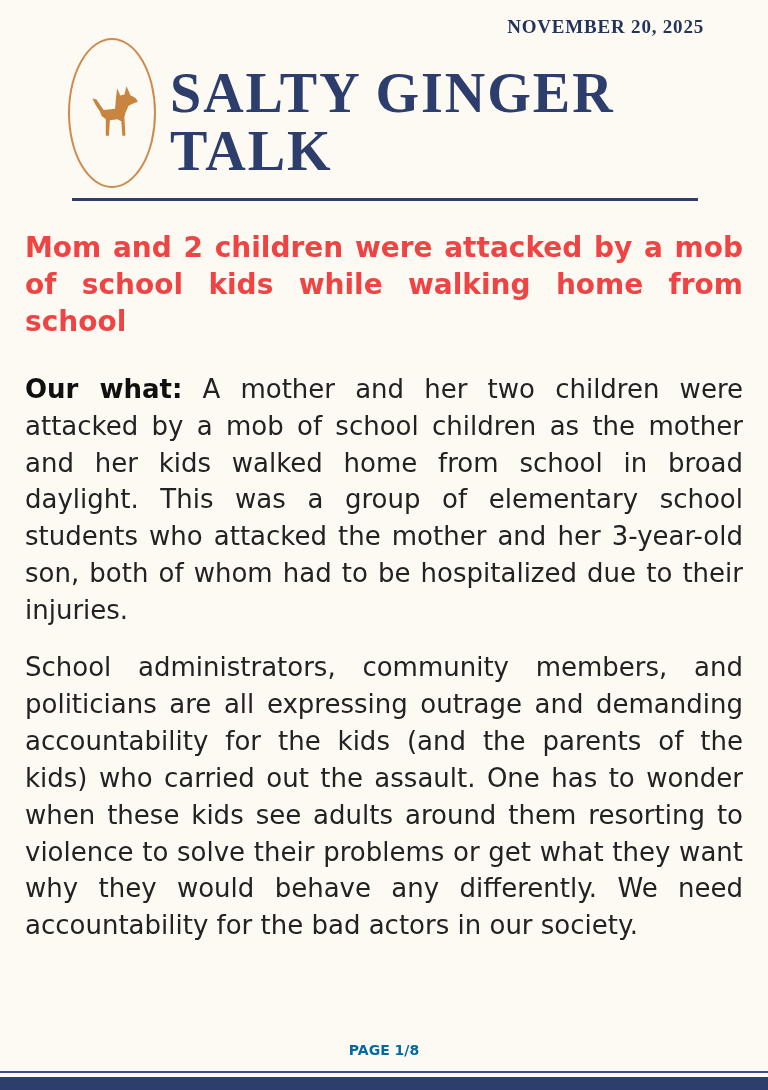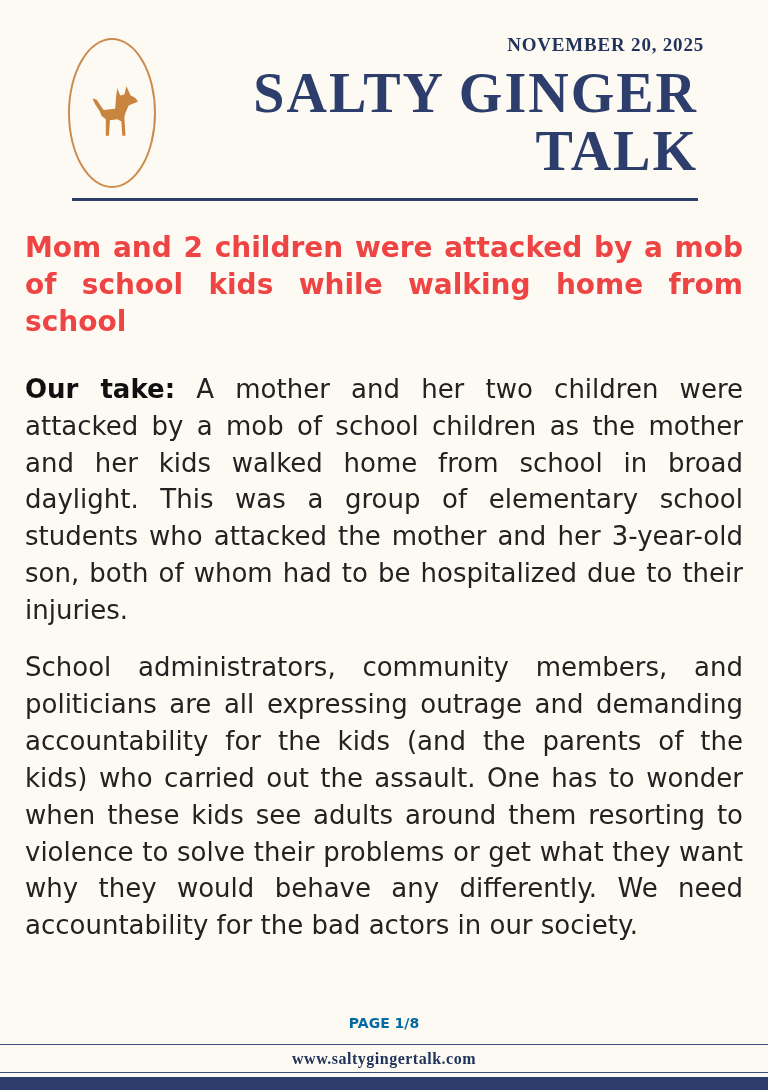--- a/index.html
+++ b/index.html
@@ -8,21 +8,21 @@
     position: relative;
     width: 768px;
     height: 1090px;
     margin: 0 auto;
     background: #fcfaf2;
     overflow: hidden;
     font-family: "Liberation Sans", sans-serif;
   }
   .issue-date {
     position: absolute;
-    top: 34px;
+    top: 16px;
     right: 64px;
     font-family: "Liberation Serif", serif;
     font-weight: 700;
     font-size: 19px;
     letter-spacing: 0.8px;
     color: #23345c;
   }
   .masthead {
     display: flex;
     align-items: center;
@@ -36,21 +36,21 @@
     border: 2px solid #cd8b4e;
     border-radius: 50%;
     display: flex;
     align-items: center;
     justify-content: center;
     background: #fcfaf2;
   }
   .logo-oval svg { width: 62px; height: 62px; }
   .brand {
     flex: 1;
-    text-align: right;
+    text-align: left;
     font-family: "Liberation Serif", serif;
     font-weight: 700;
     font-size: 56px;
     line-height: 1.04;
     letter-spacing: 2px;
     color: #2d3e6d;
     margin-top: 18px;
   }
   .header-rule {
     border: none;
@@ -140,26 +140,25 @@
       <div>SALTY GINGER</div>
       <div>TALK</div>
     </div>
   </div>
 
   <hr class="header-rule">
 
   <div class="content">
     <h1 class="headline">Mom and 2 children were attacked by a mob of school kids while walking home from school</h1>
 
-    <p class="body-par par-1"><strong class="lead-label">Our take:</strong><span> A mother and her two children were attacked by a mob of school children as the mother and her kids walked home from school in broad daylight. This was a group of elementary school students who attacked the mother and her 3-year-old son, both of whom had to be hospitalized due to their injuries.</span></p>
+    <p class="body-par par-1"><strong class="lead-label">Our what:</strong><span> A mother and her two children were attacked by a mob of school children as the mother and her kids walked home from school in broad daylight. This was a group of elementary school students who attacked the mother and her 3-year-old son, both of whom had to be hospitalized due to their injuries.</span></p>
 
     <p class="body-par par-2">School administrators, community members, and politicians are all expressing outrage and demanding accountability for the kids (and the parents of the kids) who carried out the assault. One has to wonder when these kids see adults around them resorting to violence to solve their problems or get what they want why they would behave any differently. We need accountability for the bad actors in our society.</p>
   </div>
 
   <div class="footer">
     <div class="page-num">PAGE 1/8</div>
     <hr class="footer-line">
-    <div class="website">www.saltygingertalk.com</div>
     <hr class="footer-line">
     <div class="bottom-bar"></div>
   </div>
 
 </div>
 
 </body></html>

